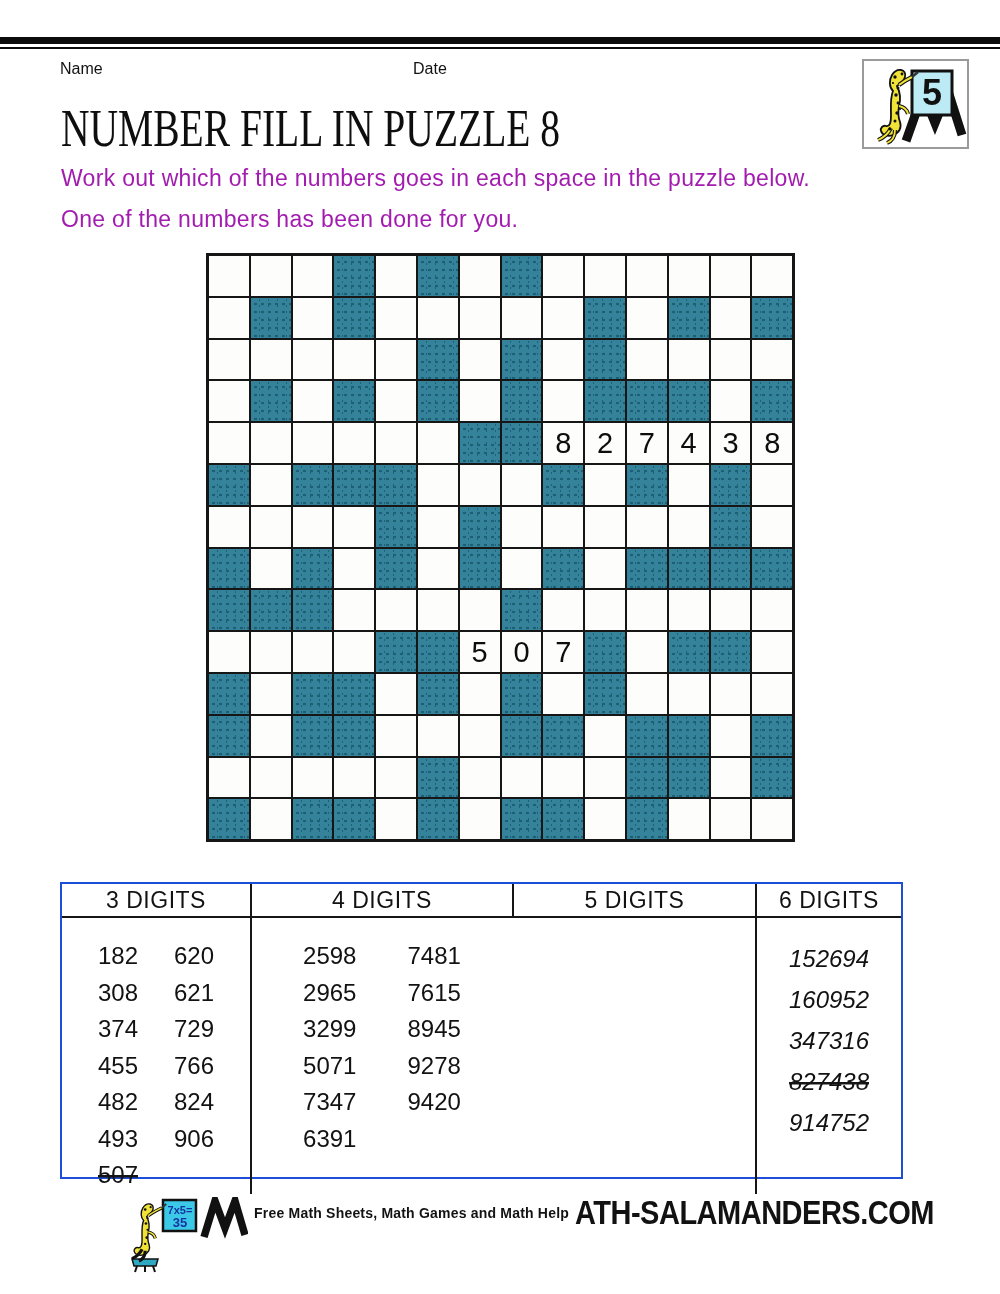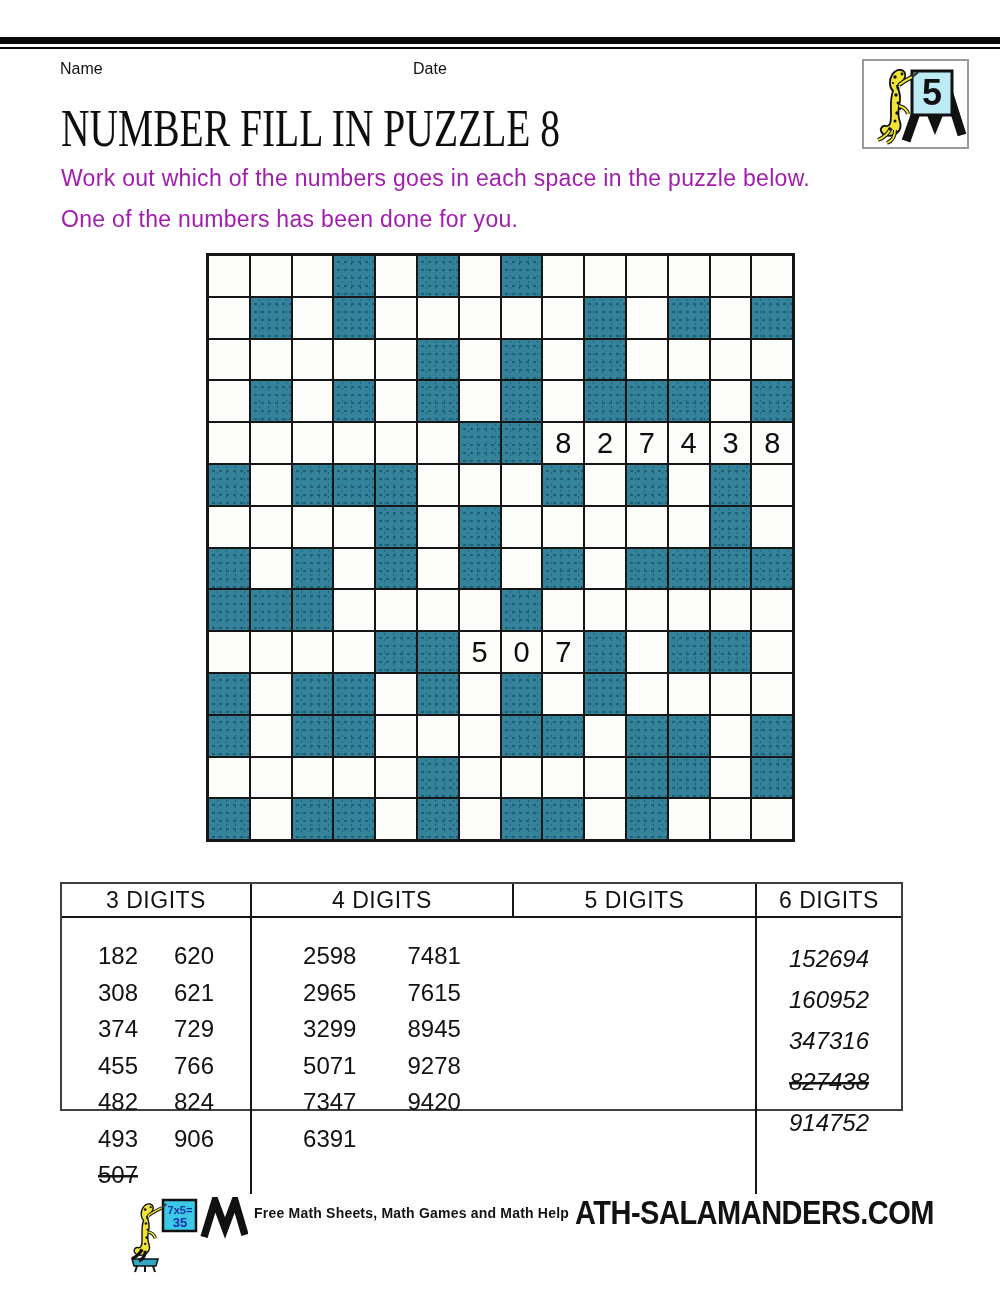--- a/index.html
+++ b/index.html
@@ -40,22 +40,22 @@
     background-color:#35839B;
     background-image:
       radial-gradient(#1d6076 1.1px, transparent 1.35px),
       radial-gradient(rgba(16,76,96,.6) 1px, transparent 1.2px);
     background-size:7px 8px, 9px 6px;
     background-position:1px 2px, 4px 5px;
   }
 
   
   .bank{
-    position:absolute;left:60px;top:882px;width:843px;height:229px;
-    box-sizing:border-box;border:2px solid #404040;
+    position:absolute;left:60px;top:882px;width:843px;height:297px;
+    box-sizing:border-box;border:2px solid #1d4ed8;
     display:grid;grid-template-columns:188px 262px 243px 1fr;grid-template-rows:34px 1fr;
     background:#fff;
   }
   .bank-head{
     display:flex;align-items:center;justify-content:center;
     font-size:23px;letter-spacing:0.5px;border-bottom:2px solid #161616;box-sizing:border-box;
   }
   .bank-body{display:flex;justify-content:space-evenly;padding-top:20px;box-sizing:border-box;}
   .bl{border-left:2px solid #161616;}
   .bank-col{display:flex;flex-direction:column;}

